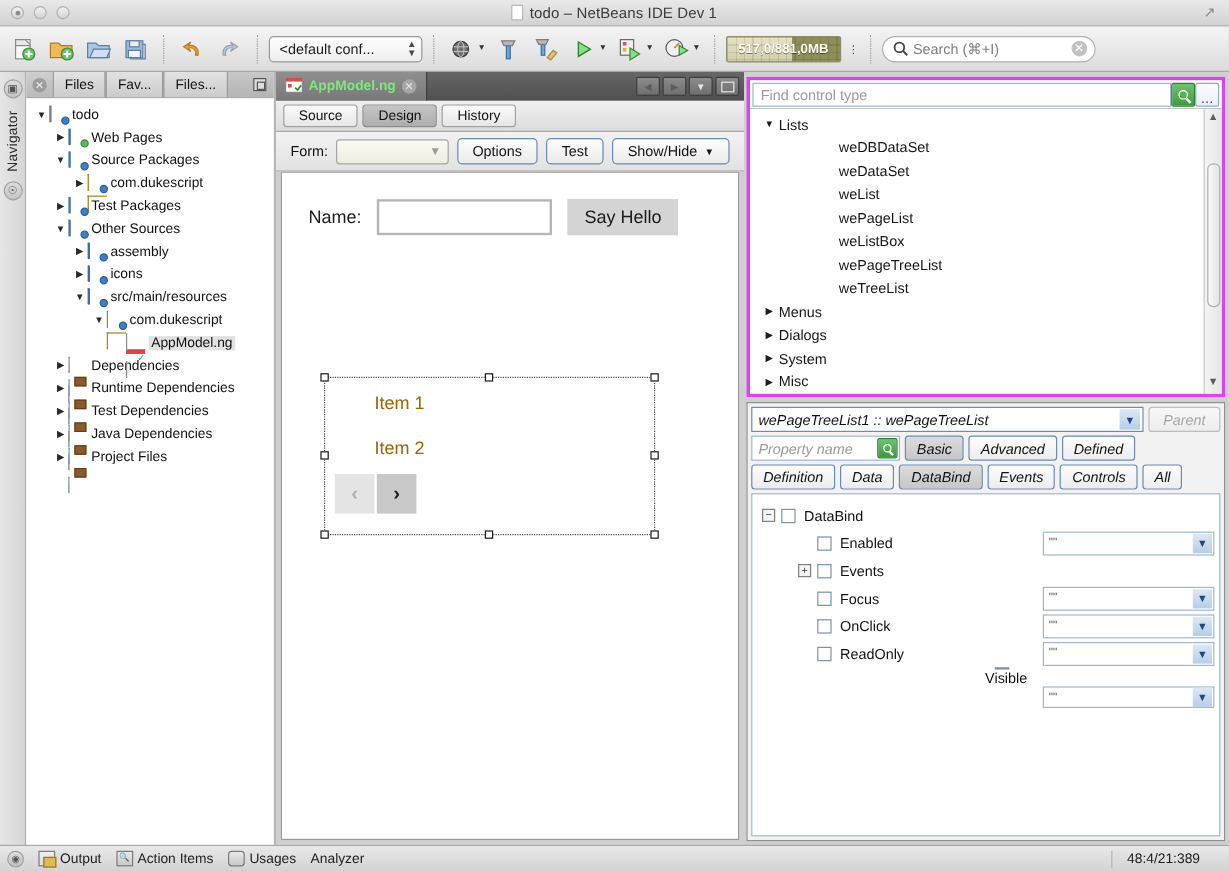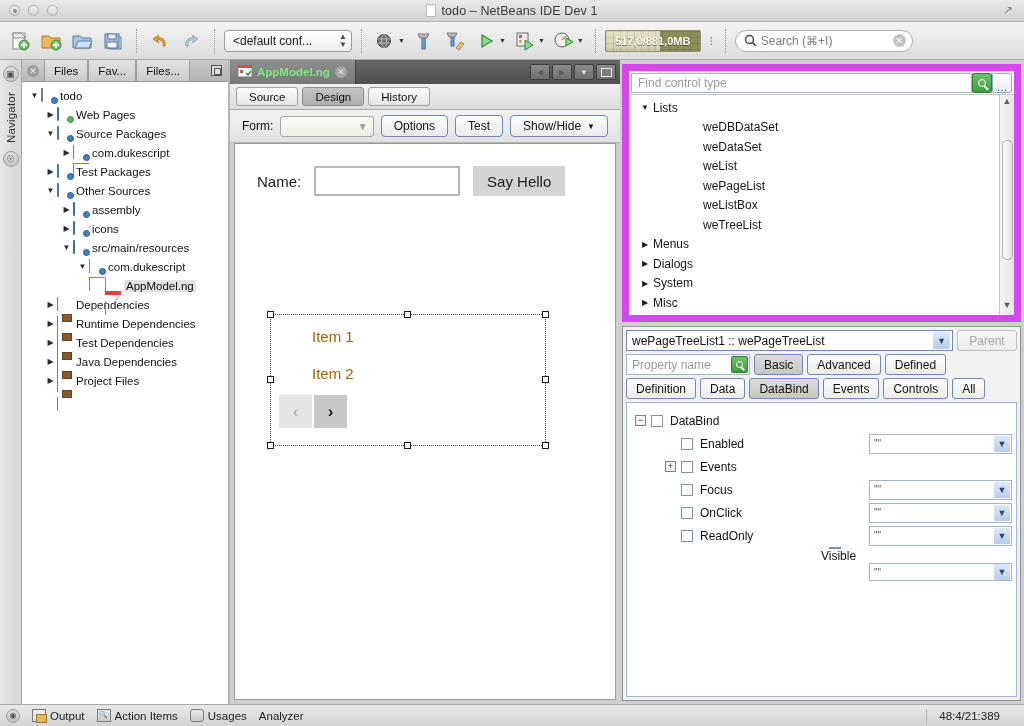--- a/index.html
+++ b/index.html
@@ -270,21 +270,21 @@
     width: 33px; height: 33px; display: flex; align-items: center; justify-content: center;
     font-size: 17px; font-weight: bold;
   }
   .pg.prev { background: #e4e4e4; color: #b3b3b3; }
   .pg.next { background: #c8c8c8; color: #1d1d1d; }
 
   
   .right { width: 404px; flex: 0 0 404px; display: flex; flex-direction: column; background: #cfcfcf; }
   .palette {
     flex: 0 0 258px; display: flex; flex-direction: column;
-    margin: 4px 3px 0 2px; background: #fff; border: 7px solid #d946ef;
+    margin: 4px 3px 0 2px; background: #fff; border: 3px solid #d946ef;
   }
   .pal-search {
     height: 24px; flex: 0 0 24px; display: flex; align-items: center;
     background: #fff; border-bottom: 1px solid #c4c4c4; padding: 2px;
   }
   .pal-input {
     flex: 1; height: 20px; border: 1px solid #9fb6d0; background: #fff;
     display: flex; align-items: center; padding: 0 6px; font-size: 12px; color: #9a9a9a;
   }
   .mag-btn {
@@ -310,21 +310,21 @@
     width: 15px; flex: 0 0 15px; background: linear-gradient(to right,#f4f4f4,#e6e6e6);
     border-left: 1px solid #c6c6c6; display: flex; flex-direction: column; align-items: center;
     padding: 1px 0; justify-content: space-between;
   }
   .vscroll .arr { font-size: 9px; color: #5d5d5d; height: 14px; }
   .vthumb { width: 11px; flex: 0 0 120px; margin: 30px 0 auto 0;
             background: linear-gradient(to right,#fafafa,#e2e2e2); border: 1px solid #b0b0b0; border-radius: 5px; }
 
   .props { flex: 1; margin: 4px 3px 3px 2px; background: #f2f2f2; border: 1px solid #8f8f8f;
            display: flex; flex-direction: column; min-height: 0; padding: 3px; gap: 3px; }
-  .prow { display: flex; align-items: center; gap: 4px; }
+  .prow { display: flex; align-items: center; gap: 4px; font-style: italic; }
   .obj-combo {
     flex: 1; height: 21px; border: 1px solid #6b8ab5; background: #fff;
     display: flex; align-items: center; justify-content: space-between; padding: 0 2px 0 5px;
     font-size: 12px; color: #111;
   }
   .combo-arrow {
     width: 17px; height: 17px; background: linear-gradient(#dce8f6,#b7cde8);
     display: flex; align-items: center; justify-content: center; font-size: 9px; color: #27497a;
   }
   .parent-btn {
@@ -724,20 +724,23 @@
               <div class="pnode child">
                 <span>weList</span>
               </div>
               <div class="pnode child">
                 <span>wePageList</span>
               </div>
               <div class="pnode child">
                 <span>weListBox</span>
               </div>
               <div class="pnode child">
+                <span>wePageTreeList</span>
+              </div>
+              <div class="pnode child">
                 <span>weTreeList</span>
               </div>
               <div class="pnode group">
                 <span class="tw">▶</span>
                 <span>Menus</span>
               </div>
               <div class="pnode group">
                 <span class="tw">▶</span>
                 <span>Dialogs</span>
               </div>

